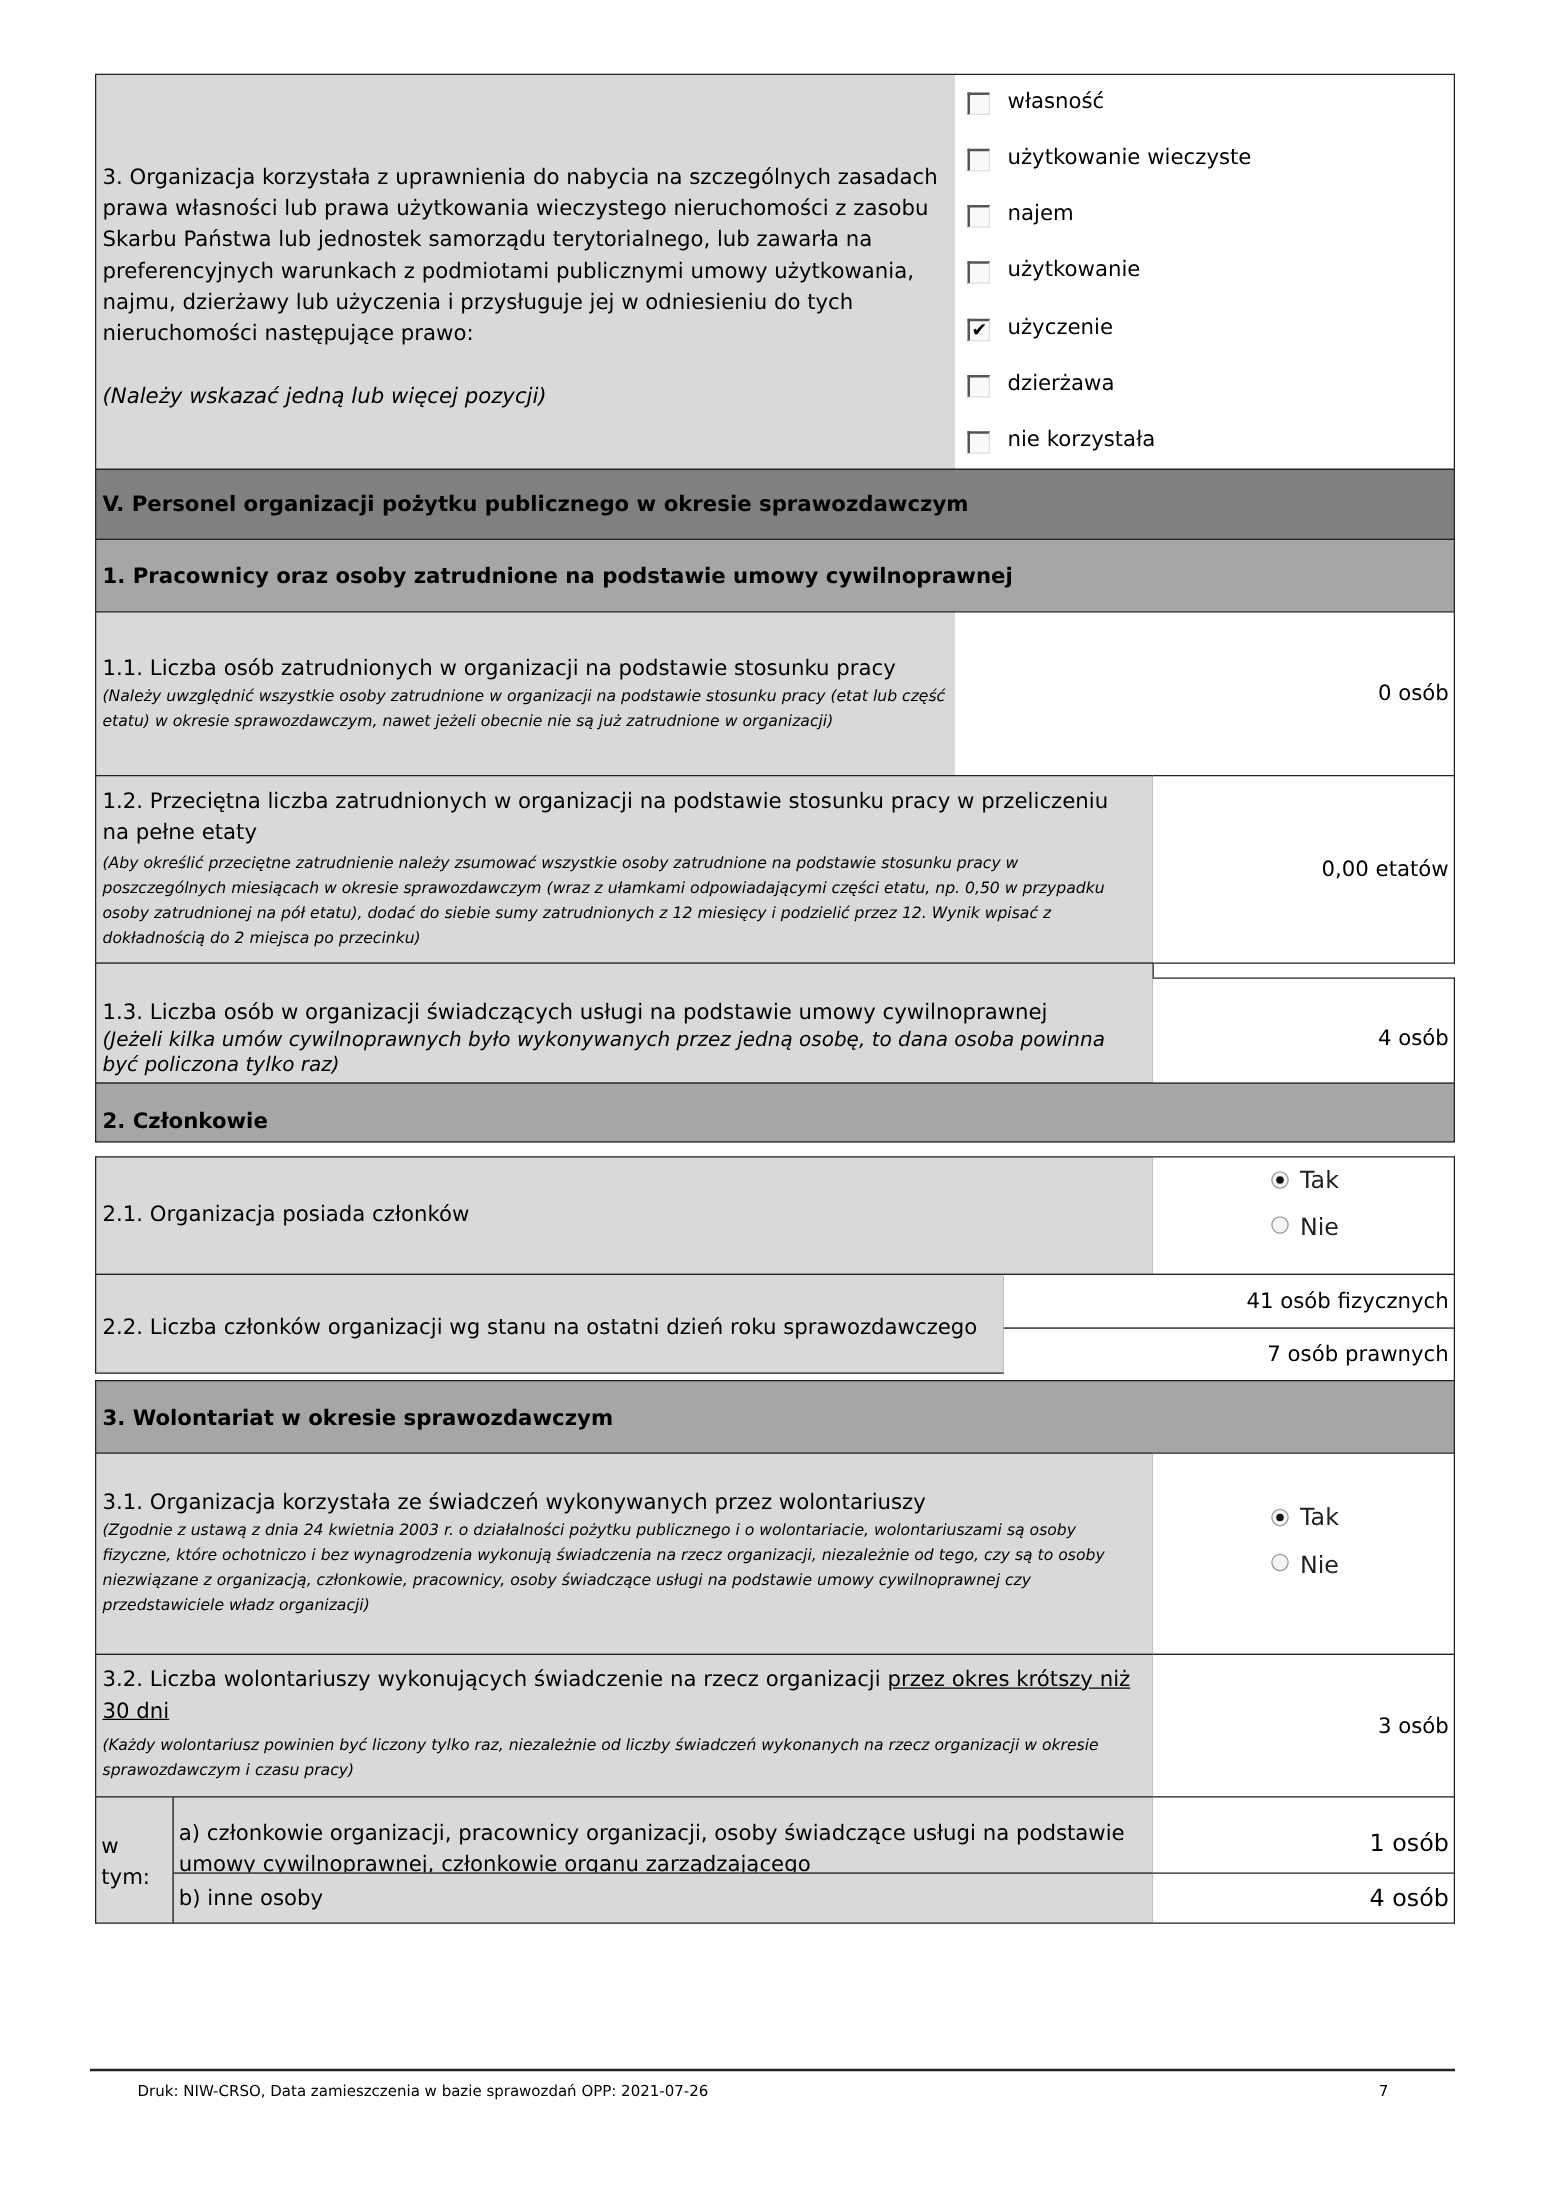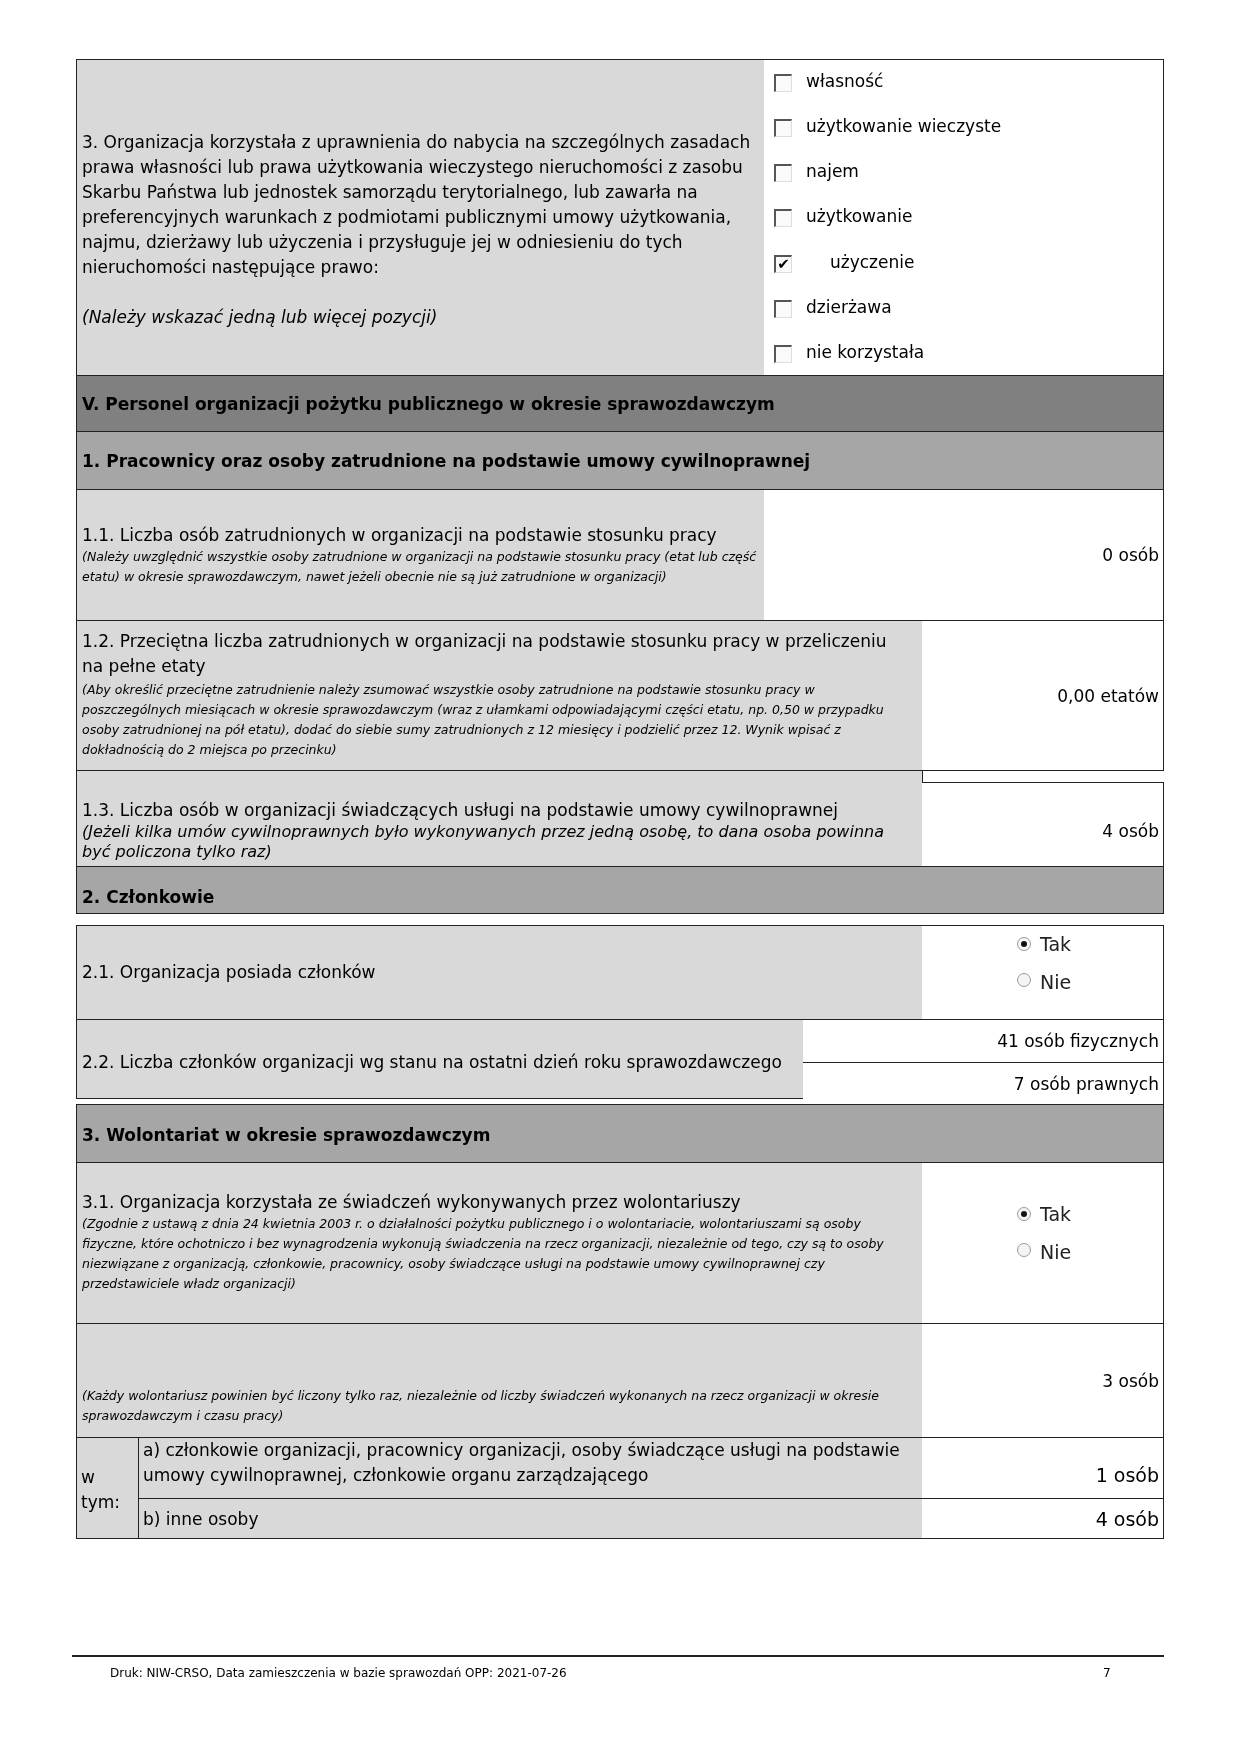--- a/index.html
+++ b/index.html
@@ -43,21 +43,21 @@
 <div>
   <div class="cb" style="left:774px;top:164px;"></div>
   <div class="cblabel" style="left:806px;top:160px;">najem</div>
 </div>
 <div>
   <div class="cb" style="left:774px;top:209px;"></div>
   <div class="cblabel" style="left:806px;top:205px;">użytkowanie</div>
 </div>
 <div>
   <div class="cb" style="left:774px;top:255px;">✔</div>
-  <div class="cblabel" style="left:806px;top:251px;margin-left:24px;">użyczenie</div>
+  <div class="cblabel" style="left:806px;top:251px;">użyczenie</div>
 </div>
 <div>
   <div class="cb" style="left:774px;top:300px;"></div>
   <div class="cblabel" style="left:806px;top:296px;">dzierżawa</div>
 </div>
 <div>
   <div class="cb" style="left:774px;top:345px;"></div>
   <div class="cblabel" style="left:806px;top:341px;">nie korzystała</div>
 </div>
 
@@ -132,31 +132,34 @@
 <div>
   <div class="radio on" style="left:1017px;top:1207px;"></div>
   <div class="rlabel" style="left:1040px;top:1203px;">Tak</div>
 </div>
 <div>
   <div class="radio" style="left:1017px;top:1243px;"></div>
   <div class="rlabel" style="left:1040px;top:1241px;">Nie</div>
 </div>
 
 <div class="cell grey" style="left:76px;top:1323px;width:847px;height:115px;">
+  <div class="abs txt" style="left:5px;top:8px;width:830px;">
+    <span>3.2. Liczba wolontariuszy wykonujących świadczenie na rzecz organizacji </span><u>przez okres krótszy niż 30 dni</u>
+  </div>
   <div class="abs note" style="left:5px;top:62px;width:830px;">(Każdy wolontariusz powinien być liczony tylko raz, niezależnie od liczby świadczeń wykonanych na rzecz organizacji w okresie sprawozdawczym i czasu pracy)</div>
 </div>
 <div class="cell white val" style="left:922px;top:1323px;width:242px;height:115px;border-left:none;">
   <span>3 osób</span>
 </div>
 
 <div class="cell grey" style="left:76px;top:1437px;width:63px;height:102px;">
   <div class="abs txt" style="left:4px;top:27px;width:50px;">w tym:</div>
 </div>
 <div class="cell grey" style="left:138px;top:1437px;width:785px;height:62px;">
-  <div class="abs txt" style="left:4px;top:0;width:760px;">a) członkowie organizacji, pracownicy organizacji, osoby świadczące usługi na podstawie umowy cywilnoprawnej, członkowie organu zarządzającego</div>
+  <div class="abs txt" style="left:4px;top:17px;width:760px;">a) członkowie organizacji, pracownicy organizacji, osoby świadczące usługi na podstawie umowy cywilnoprawnej, członkowie organu zarządzającego</div>
 </div>
 <div class="cell white val" style="left:922px;top:1437px;width:242px;height:75px;border-left:none;font-size:19px;">
   <span>1 osób</span>
 </div>
 <div class="cell grey" style="left:138px;top:1498px;width:785px;height:41px;">
   <div class="abs txt" style="left:4px;top:8px;">b) inne osoby</div>
 </div>
 <div class="cell white val" style="left:922px;top:1498px;width:242px;height:41px;border-left:none;font-size:19px;">
   <span>4 osób</span>
 </div>

